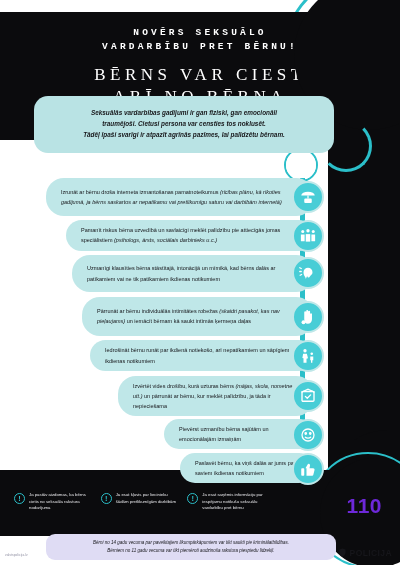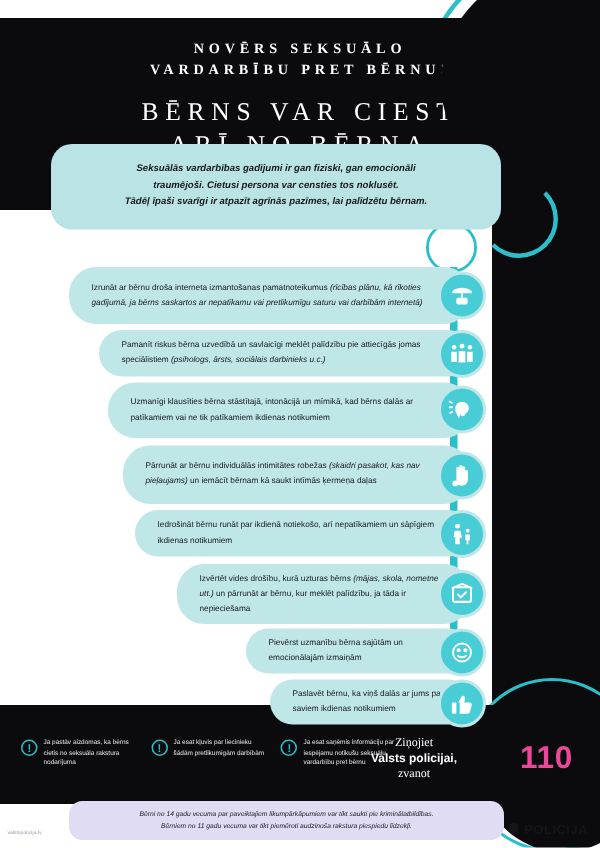--- a/index.html
+++ b/index.html
@@ -44,21 +44,21 @@
     background:#0b0b0d; z-index:1;
   }
   .deco-right-strip-round {
     position:absolute; right:0; top:430px; width:72px; height:110px;
     background:#0b0b0d; border-top-left-radius:60px; z-index:1;
   }
 
   .hdr-title {
     color:#ffffff;
     text-align:center;
-    font-family:Liberation Serif, serif;
+    font-family:Liberation Mono, monospace;
     font-size:9.5px; font-weight:700;
     letter-spacing:3.2px;
     line-height:1.5;
     padding-top:14px;
   }
   .hdr-main {
     color:#ffffff;
     text-align:center;
     font-family:"Liberation Serif", serif;
     font-size:17px; font-weight:400;
@@ -183,21 +183,21 @@
 
   .report {
     position:absolute; right:78px; top:490px; z-index:6;
     text-align:center; width:92px;
   }
   .report .l1 { color:#ffffff; font-size:8px; font-family:"Liberation Serif", serif; }
   .report .l2 { color:#ffffff; font-size:8px; font-weight:700; margin-top:2px; }
   .report .l3 { color:#ffffff; font-size:8px; font-family:"Liberation Serif", serif; margin-top:1px; }
   .phone {
     position:absolute; right:18px; top:494px; z-index:7;
-    color:#ec4899; font-size:21px; font-weight:700;
+    color:#6d28d9; font-size:21px; font-weight:700;
     letter-spacing:0.5px;
   }
 
   
   .disclaimer {
     position:absolute; left:46px; top:534px; width:290px;
     background:#dfdcf4; border-radius:9px;
     padding:5px 10px; z-index:6;
   }
   .disclaimer p {
@@ -387,25 +387,20 @@
     <div class="warn-col">
       <div class="warn-ic">!</div>
       <p>Ja esat kļuvis par liecinieku šādām pretlikumīgām darbībām</p>
     </div>
     <div class="warn-col">
       <div class="warn-ic">!</div>
       <p>Ja esat saņēmis informāciju par iespējamu notikušu seksuālu vardarbību pret bērnu</p>
     </div>
   </div>
 
-  <div class="report">
-    <div class="l1">Ziņojiet</div>
-    <div class="l2">Valsts policijai,</div>
-    <div class="l3">zvanot</div>
-  </div>
   <div class="phone">110</div>
 
   <div class="disclaimer">
     <p>Bērni no 14 gadu vecuma par paveiktajiem likumpārkāpumiem var tikt saukti pie kriminālatbildības.</p>
     <p>Bērniem no 11 gadu vecuma var tikt piemēroti audzinoša rakstura piespiedu līdzekļi.</p>
   </div>
 
   <div class="minilogo">valstspolicija.lv</div>
 
   <div class="brand">

